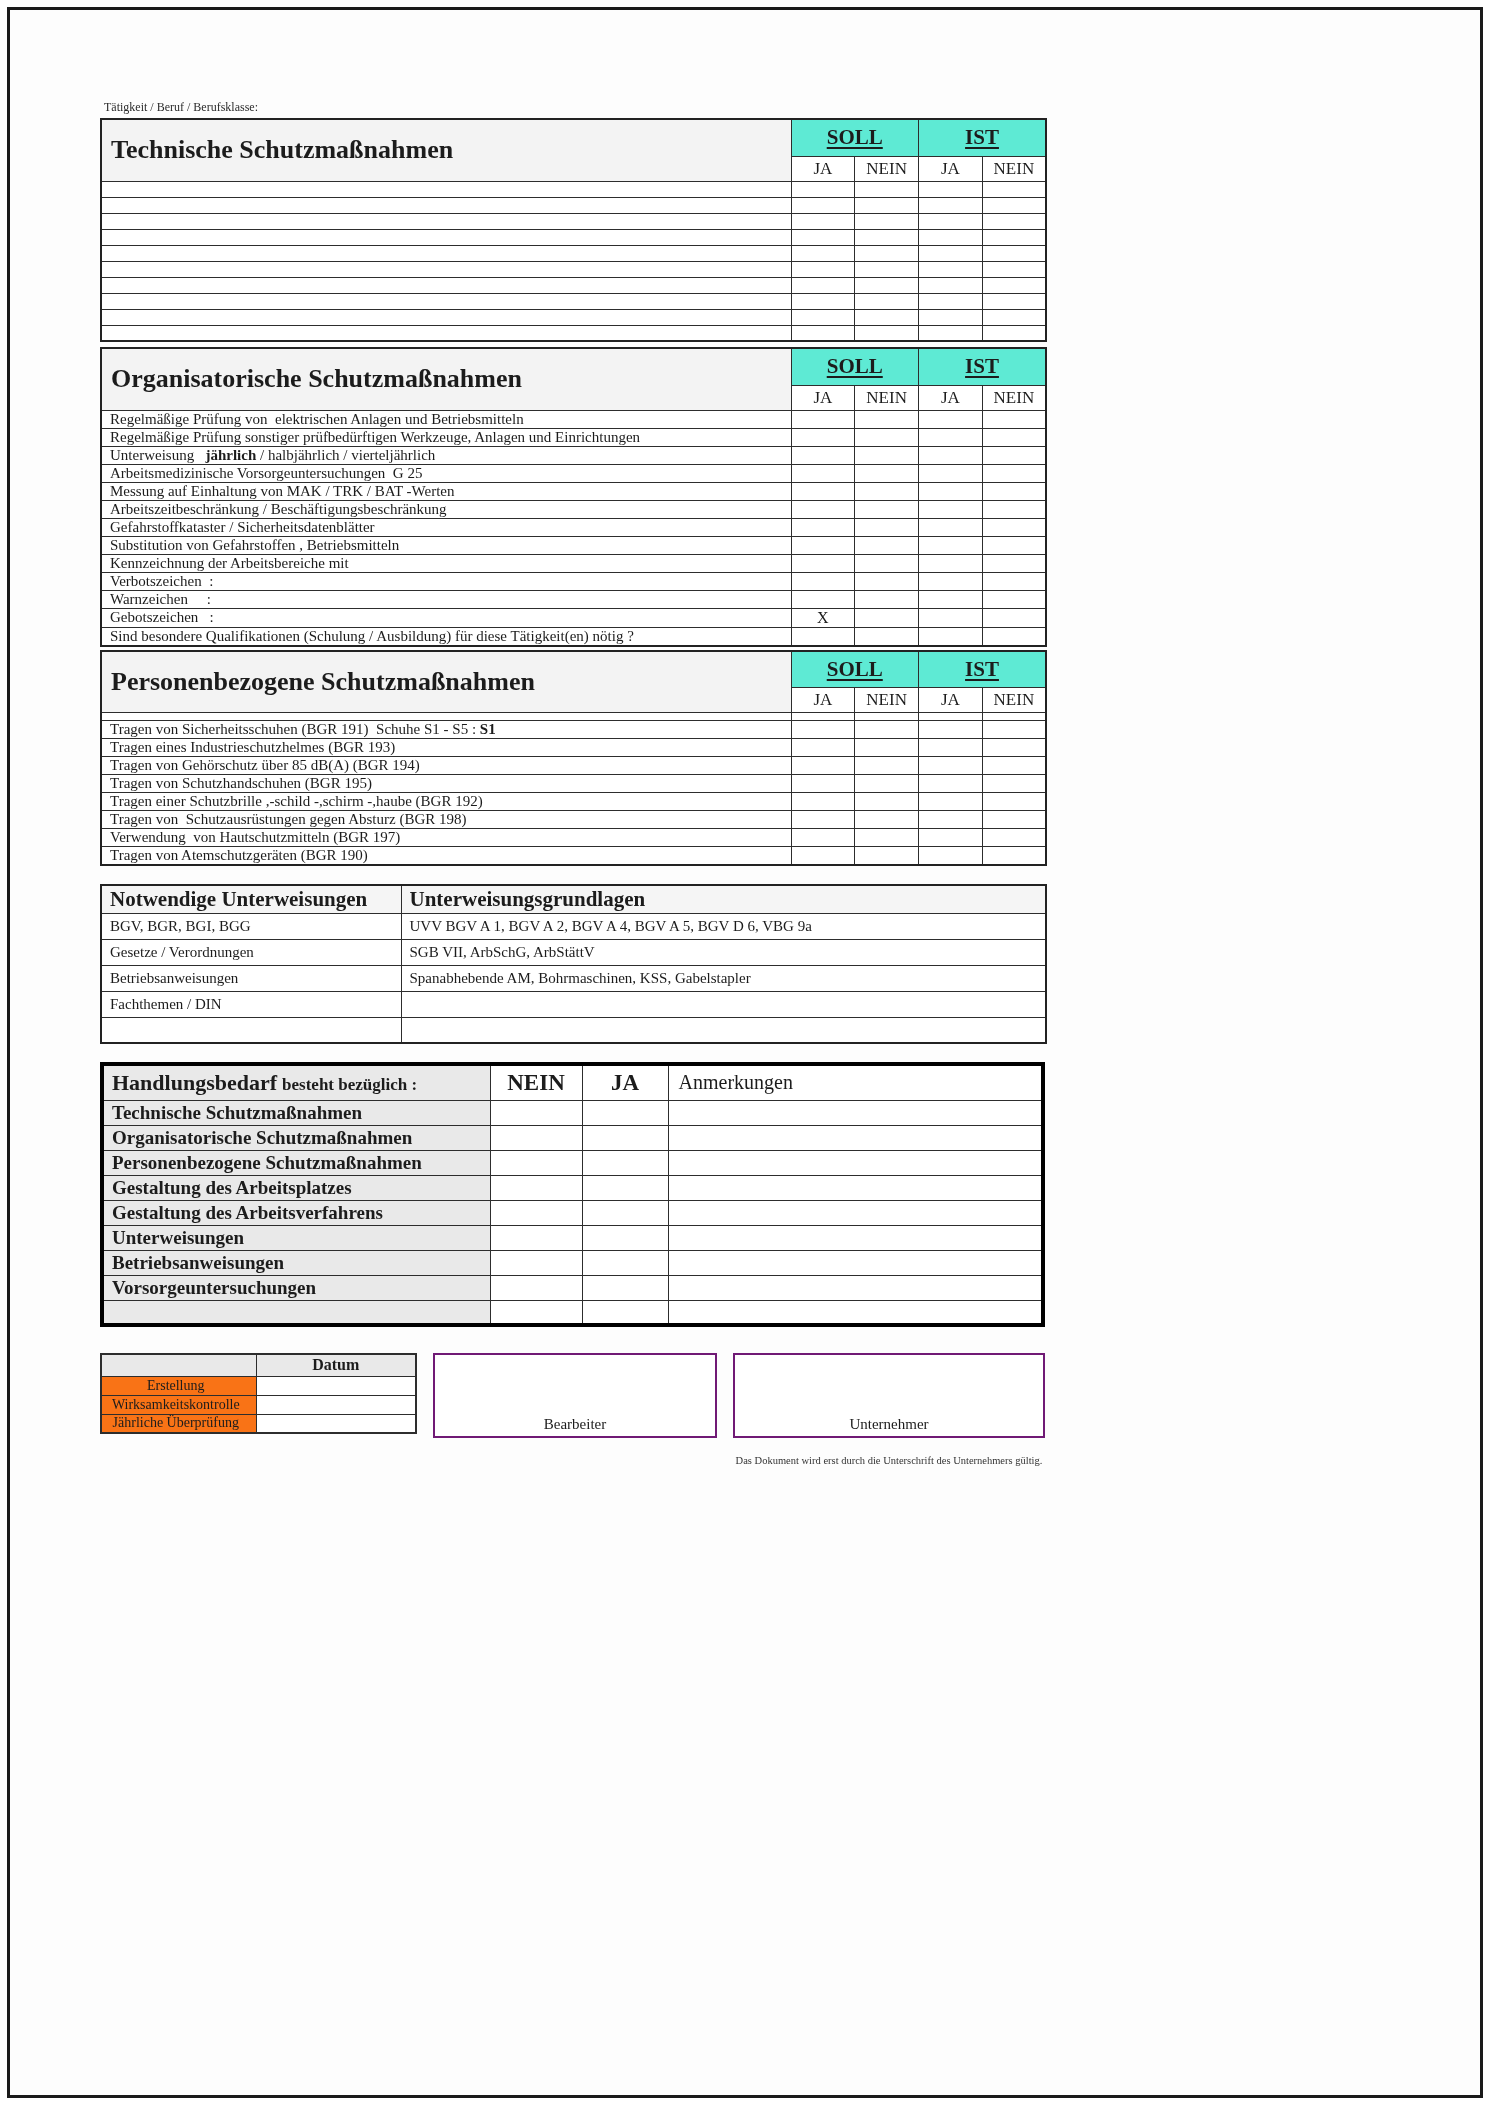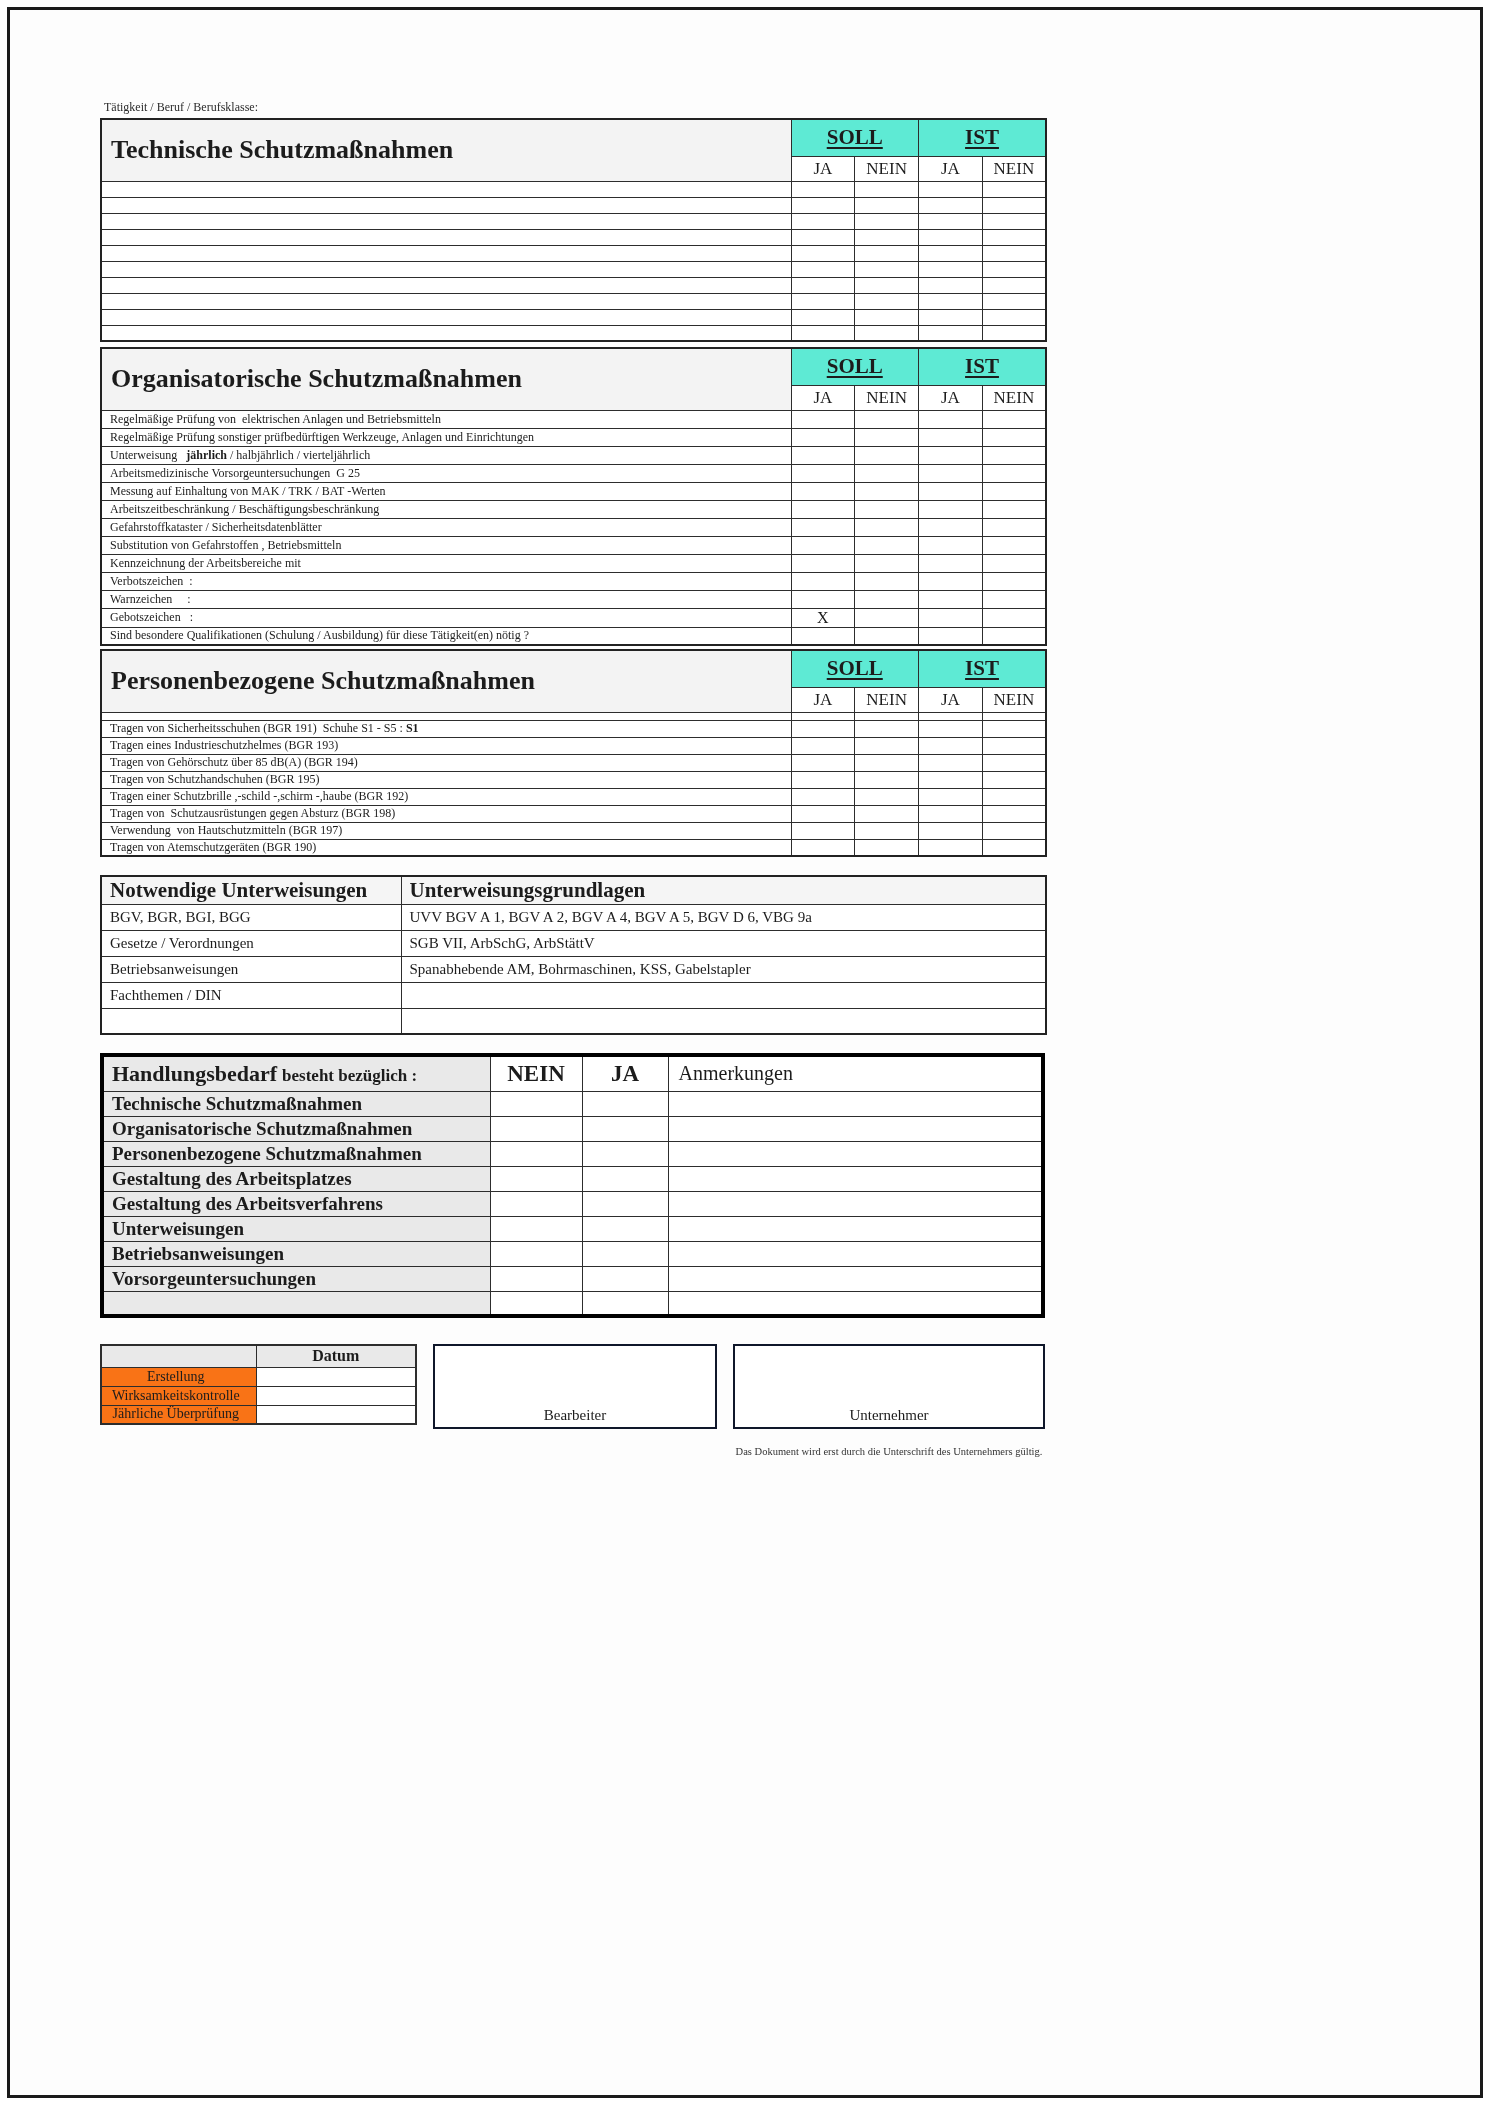--- a/index.html
+++ b/index.html
@@ -29,21 +29,21 @@
   .grid col.c-m { width: 63.75px; }
   .grid { border: 2.5px solid #222; }
   .sec-title {
     text-align: left; font-size: 26px; font-weight: bold;
     padding-left: 9px; background: #f3f3f3; white-space: nowrap;
   }
   .soll-ist { font-size: 21px; font-weight: bold; text-align: center; background: #5eead4; }
   .soll-ist .ul { text-decoration: underline; text-underline-offset: 3px; }
   .title-row th { height: 37px; }
   .janein-row th { font-size: 17px; text-align: center; height: 25px; }
-  .grid td.lbl { text-align: left; font-size: 12px; padding-left: 8px; white-space: pre; }
+  .grid td.lbl { text-align: left; font-size: 15px; padding-left: 8px; white-space: pre; }
   .grid td.mark { text-align: center; font-size: 16px; }
   .t-tech tbody tr { height: 16px; }
   .t-org tbody tr { height: 18px; }
   .t-pers tbody tr { height: 17px; }
   .t-pers tr.spacer { height: 8px; }
   .b { font-weight: bold; }
   .t-org { margin-top: 5px; }
   .t-pers { margin-top: 3px; }
 
   
@@ -78,21 +78,21 @@
   .bottom { display: flex; align-items: flex-start; margin-top: 26px; }
   .t-dates { width: 315px; border: 2px solid #2d2d2d; }
   .t-dates col.d1 { width: 155px; }
   .t-dates col.d2 { width: 160px; }
   .t-dates th, .t-dates td { border: 1px solid #2d2d2d; }
   .d-head th { height: 22px; background: #e9e9e9; }
   .d-datum { font-size: 16px; font-weight: bold; text-align: center; }
   .t-dates td { height: 19px; }
   .d-label { background: #f97316; font-size: 14px; text-align: center; padding-right: 6px; white-space: nowrap; }
   .d-value { background: #fff; }
-  .sig { position: relative; height: 85px; border: 2px solid #0f172a; background: #fff; }
+  .sig { position: relative; height: 85px; border: 2px solid #701a75; background: #fff; }
   .sig .cap { position: absolute; bottom: 3px; left: 0; right: 0; text-align: center; font-size: 15px; }
   .sig-b { width: 285px; margin-left: 16px; }
   .sig-col { margin-left: 16px; width: 312px; }
   .sig-u { width: 312px; }
   .fine { margin-top: 17px; font-size: 10.5px; color: #333; text-align: center; }
 </style>
 </head>
 <body>
 
 <div class="sheet">

